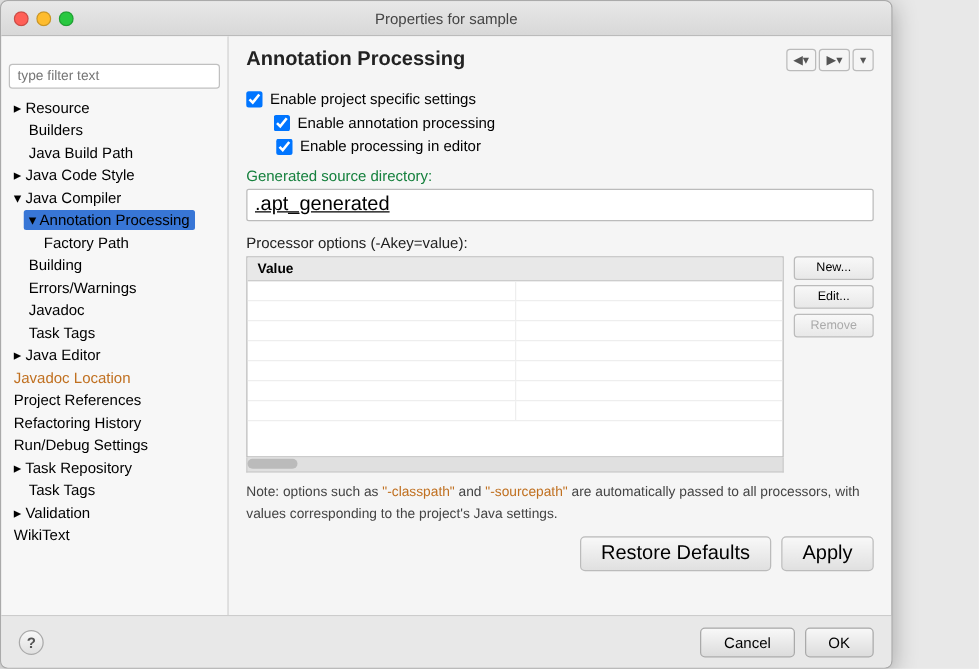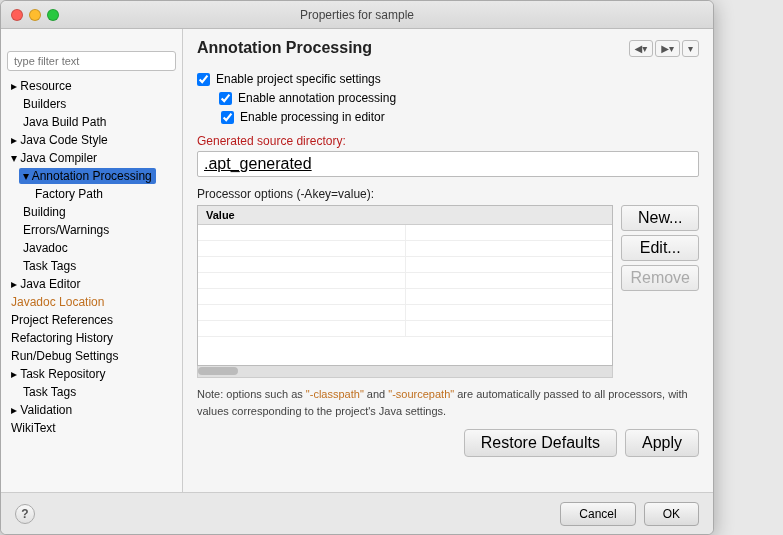--- a/index.html
+++ b/index.html
@@ -142,21 +142,21 @@
       gap: 6px;
       margin: 5px 0;
     }
     .checkbox-row input[type="checkbox"] {
       width: 13px;
       height: 13px;
     }
     .indent1 { margin-left: 22px; }
     .field-label {
       margin: 10px 0 3px 0;
-      color: #b91c1c;
+      color: #15803d;
     }
     .text-input {
       width: 100%;
       padding: 3px 6px;
       border: 1px solid #bbb;
       border-radius: 2px;
       font-size: 16px;
       background: white;
       text-decoration: underline;
     }
@@ -210,21 +210,21 @@
       flex-direction: column;
       gap: 4px;
       min-width: 64px;
     }
     .side-btn {
       padding: 3px 8px;
       border: 1px solid #bbb;
       border-radius: 3px;
       background: linear-gradient(to bottom, #f8f8f8, #e8e8e8);
       cursor: pointer;
-      font-size: 16px;
+      font-size: 10px;
       text-align: center;
     }
     .side-btn:disabled, .side-btn.disabled {
       color: #aaa;
       cursor: default;
     }
     .scrollbar-area {
       height: 12px;
       background: #e0e0e0;
       border: 1px solid #ccc;

